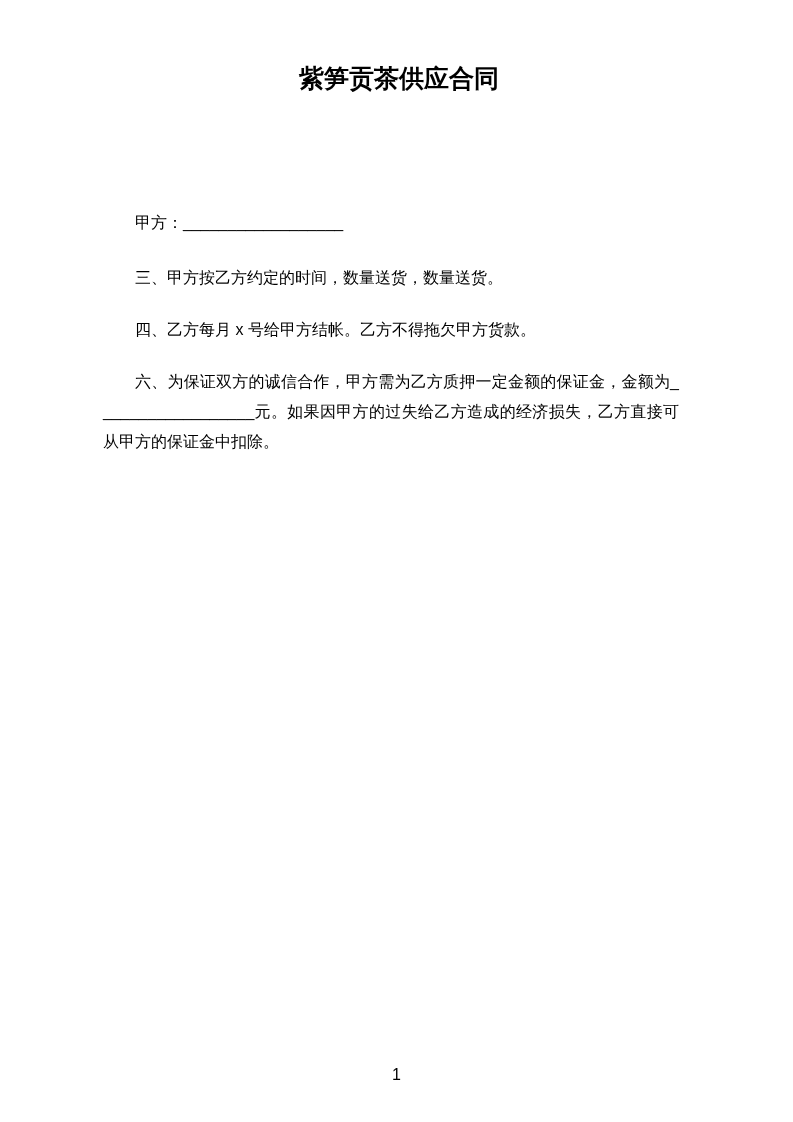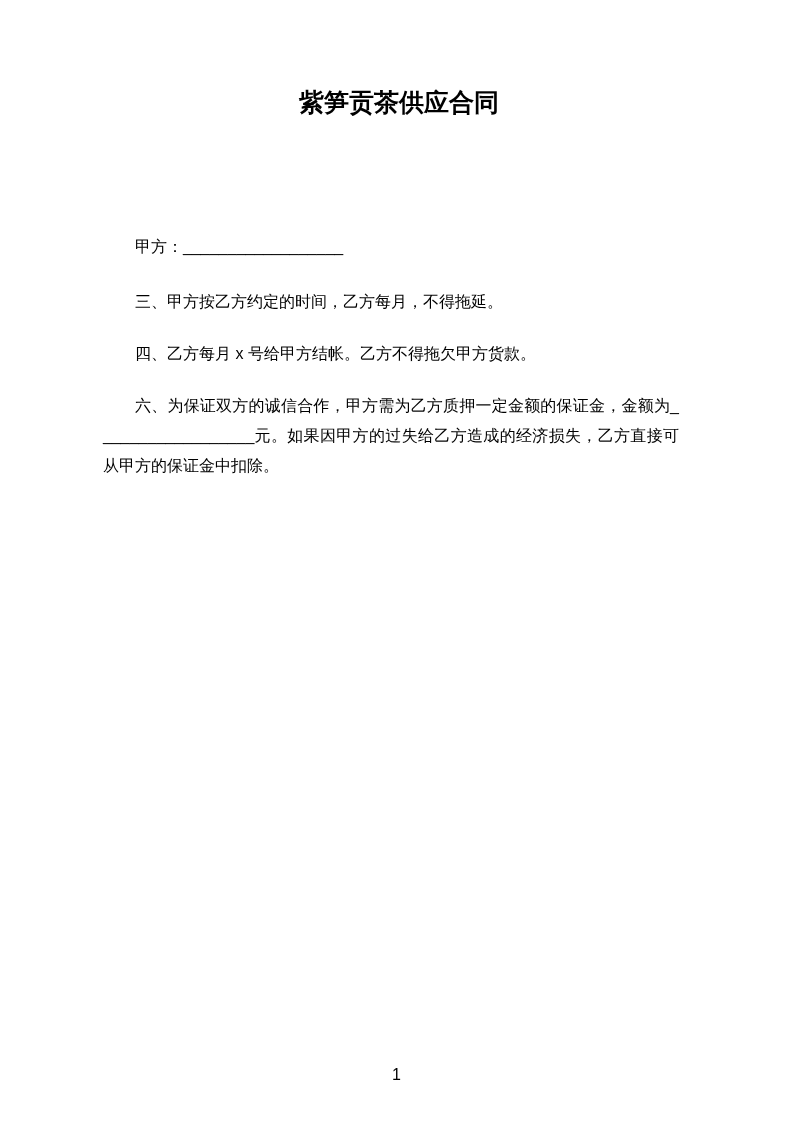--- a/index.html
+++ b/index.html
@@ -8,21 +8,21 @@
     background: #ffffff;
   }
   .page {
     width: 793px;
     height: 1122px;
     position: relative;
     background: #ffffff;
     color: #000000;
     font-family: "Liberation Sans", "DejaVu Sans", sans-serif;
     box-sizing: border-box;
-    padding: 84px 98px 0 103px;
+    padding: 60px 98px 0 103px;
     overflow: hidden;
   }
   .doc-title {
     font-size: 25px;
     font-weight: bold;
     line-height: 36px;
     text-align: center;
     margin: 0 0 112px 0;
   }
   .par {
@@ -56,21 +56,21 @@
 <div class="page">
 
   <h1 class="doc-title">紫笋贡茶供应合同</h1>
 
   <p class="par party-line"><span>甲方：</span><span>__________________</span></p>
 
 
 
 
 
-  <p class="par body-par">三、甲方按乙方约定的时间，乙方每月，不得拖延。</p>
+  <p class="par body-par">三、甲方按乙方约定的时间，数量送货，数量送货。</p>
 
   <p class="par body-par">四、乙方每月 x 号给甲方结帐。乙方不得拖欠甲方货款。</p>
 
 
   <p class="par body-par">六、为保证双方的诚信合作，甲方需为乙方质押一定金额的保证金，金额为__________________元。如果因甲方的过失给乙方造成的经济损失，乙方直接可从甲方的保证金中扣除。</p>
 
   <div class="page-number">1</div>
 
 </div>
 

